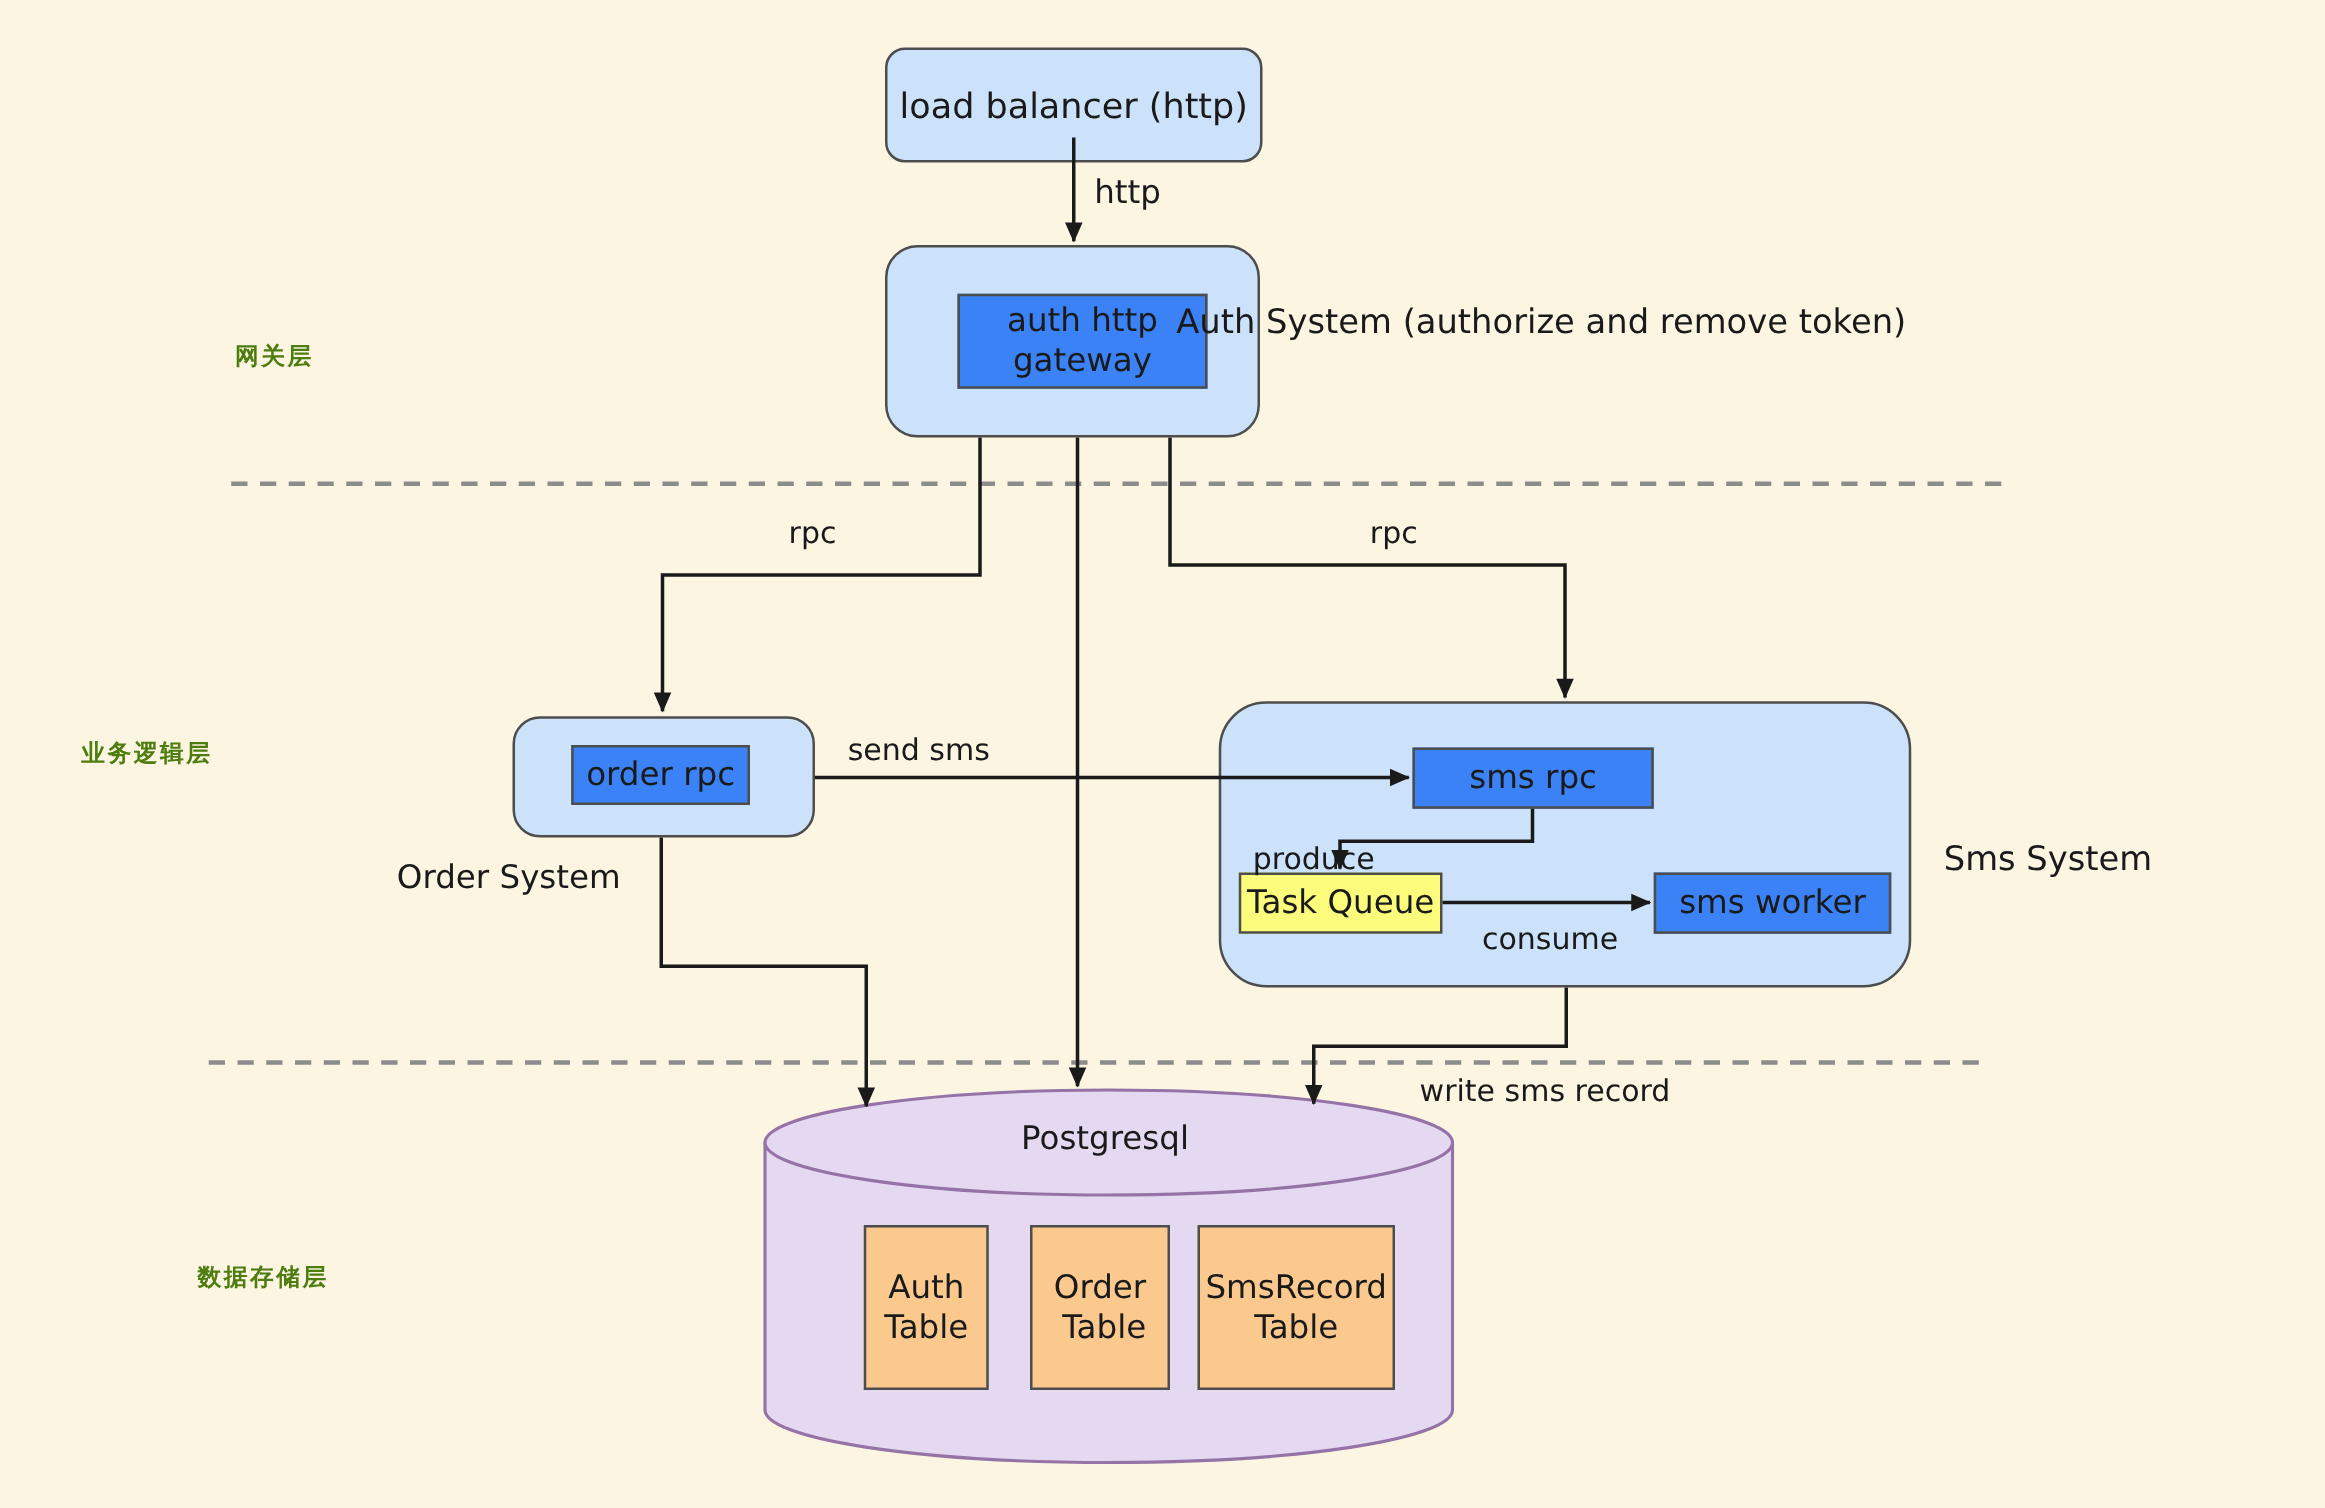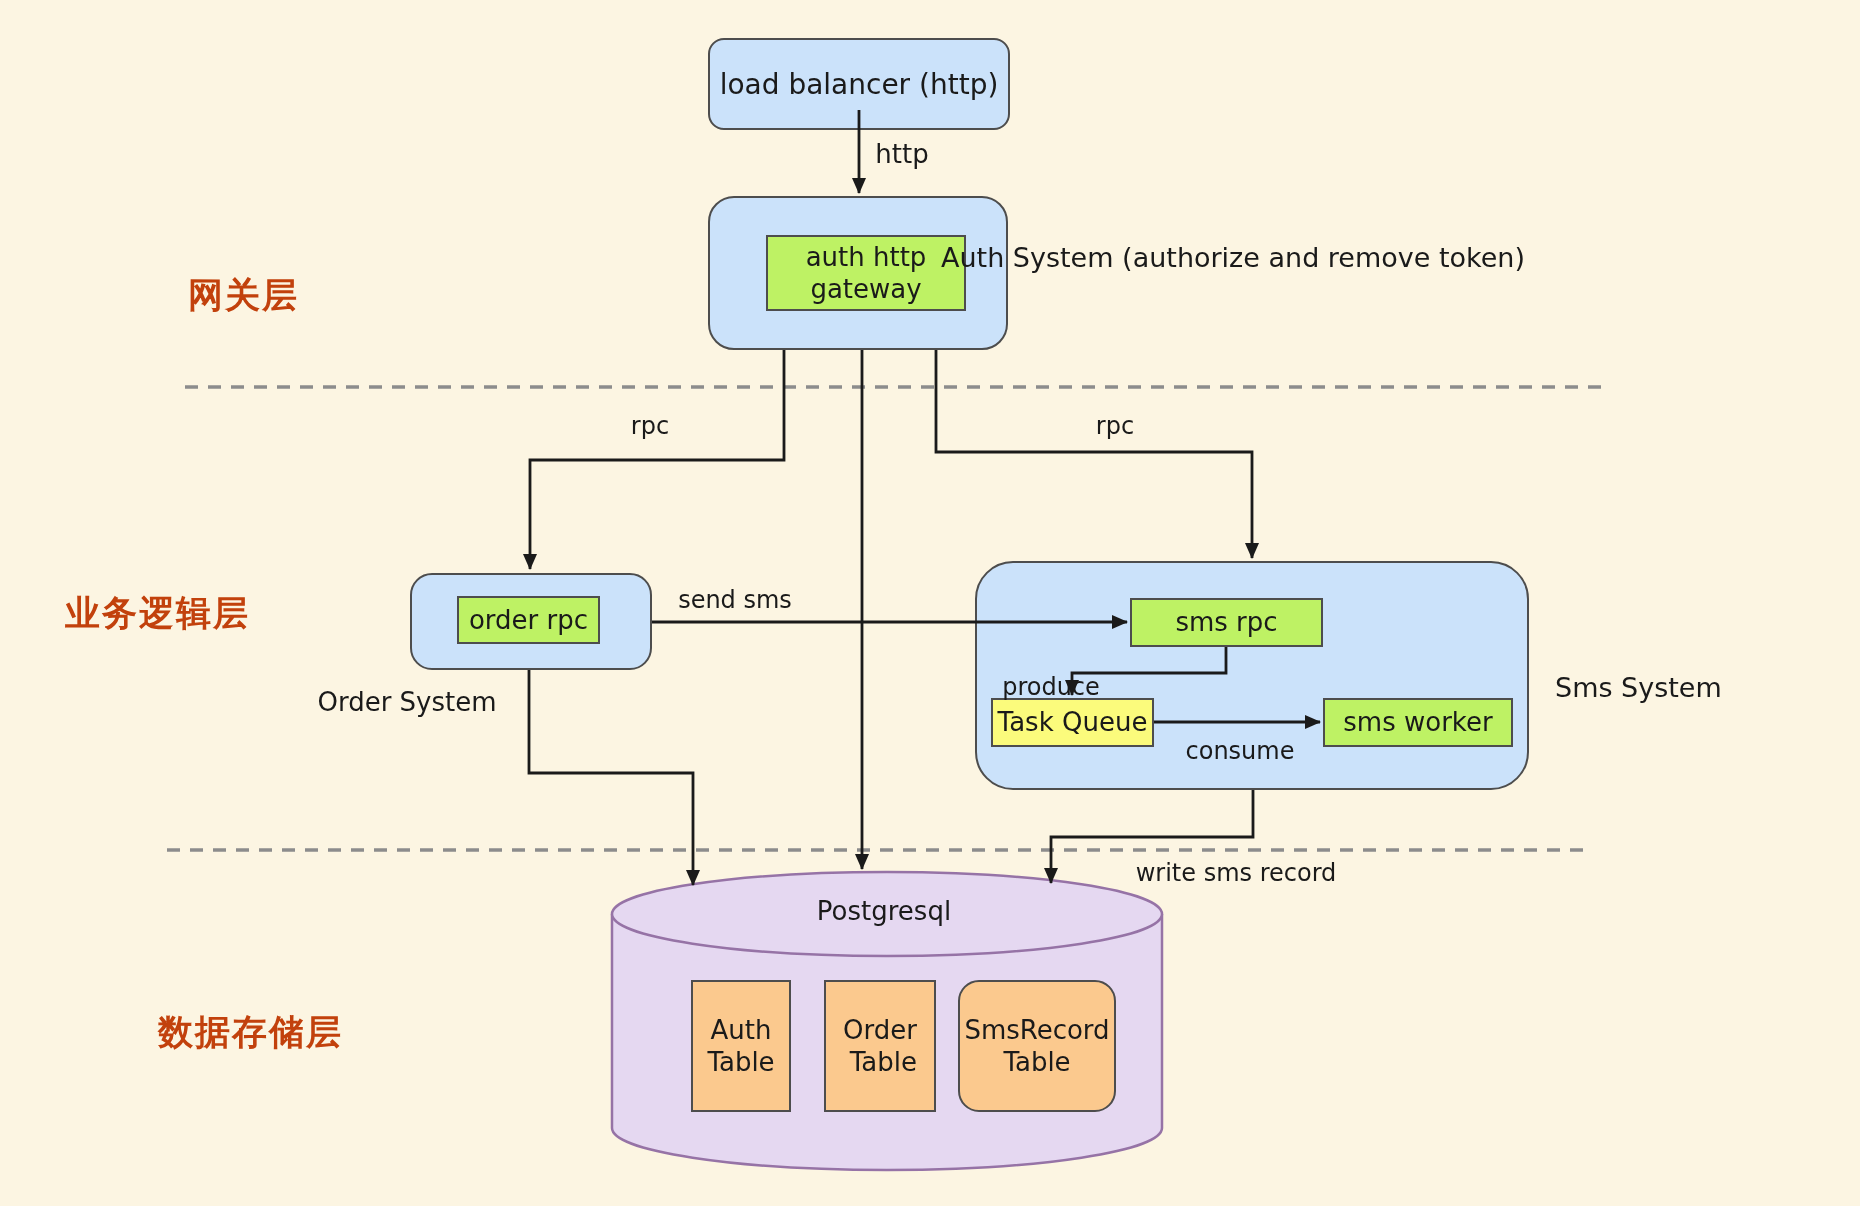--- a/index.html
+++ b/index.html
@@ -6,28 +6,28 @@
   .canvas{
     position:relative;width:1860px;height:1206px;background:#FCF5E2;
     font-family:"DejaVu Sans","Liberation Sans",sans-serif;color:#1A1A1A;overflow:hidden;
   }
   svg.layer{position:absolute;left:0;top:0;width:1860px;height:1206px;}
   .node{
     position:absolute;display:flex;align-items:center;justify-content:center;
     box-sizing:border-box;text-align:center;line-height:1.25;
   }
   .blue{background:#CBE2FA;border:2.5px solid #4D4D4D;}
-  .green{background:#bef264;border:2.5px solid #4D4D4D;}
+  .green{background:#3b82f6;border:2.5px solid #4D4D4D;}
   .yellow{background:#FBFB7C;border:2.5px solid #4D4D4D;}
   .orange{background:#FBC98E;border:2.5px solid #4D4D4D;}
   .pre{white-space:pre-line;}
   .lbl{position:absolute;white-space:nowrap;line-height:1.25;}
   .center{transform:translateX(-50%);text-align:center;}
   .edge-lbl{font-size:24px;}
-  .zh{font-size:35px;font-weight:bold;color:#c2410c;letter-spacing:2px;}
+  .zh{font-size:19px;font-weight:bold;color:#4d7c0f;letter-spacing:2px;}
   .node-text{font-size:26px;}
 </style>
 </head>
 <body>
 
 <div class="canvas">
 
   <svg class="layer">
     <line x1="185" y1="387" x2="1602" y2="387" stroke="#8C8C8C" stroke-width="3.5" stroke-dasharray="13 10"></line>
     <line x1="167" y1="850" x2="1585" y2="850" stroke="#8C8C8C" stroke-width="3.5" stroke-dasharray="13 10"></line>
@@ -73,21 +73,21 @@
 
   <div class="lbl center" style="left:884px;top:895px;font-size:26px;">Postgresql</div>
   <div class="node orange node-text" style="left:691px;top:980px;width:100px;height:132px;">
     <span class="pre">Auth
 Table</span>
   </div>
   <div class="node orange node-text" style="left:824px;top:980px;width:112px;height:132px;text-align:right;">
     <span class="pre">Order
 Table</span>
   </div>
-  <div class="node orange node-text" style="left:958px;top:980px;width:158px;height:132px;border-radius:21px;">
+  <div class="node orange node-text" style="left:958px;top:980px;width:158px;height:132px;">
     <span class="pre">SmsRecord
 Table</span>
   </div>
 
   <div class="lbl center edge-lbl" style="left:902px;top:138px;font-size:26px;">http</div>
   <div class="lbl center edge-lbl" style="left:650px;top:411px;">rpc</div>
   <div class="lbl center edge-lbl" style="left:1115px;top:411px;">rpc</div>
   <div class="lbl center edge-lbl" style="left:735px;top:585px;">send sms</div>
   <div class="lbl center edge-lbl" style="left:1051px;top:672px;">produce</div>
   <div class="lbl center edge-lbl" style="left:1240px;top:736px;">consume</div>

